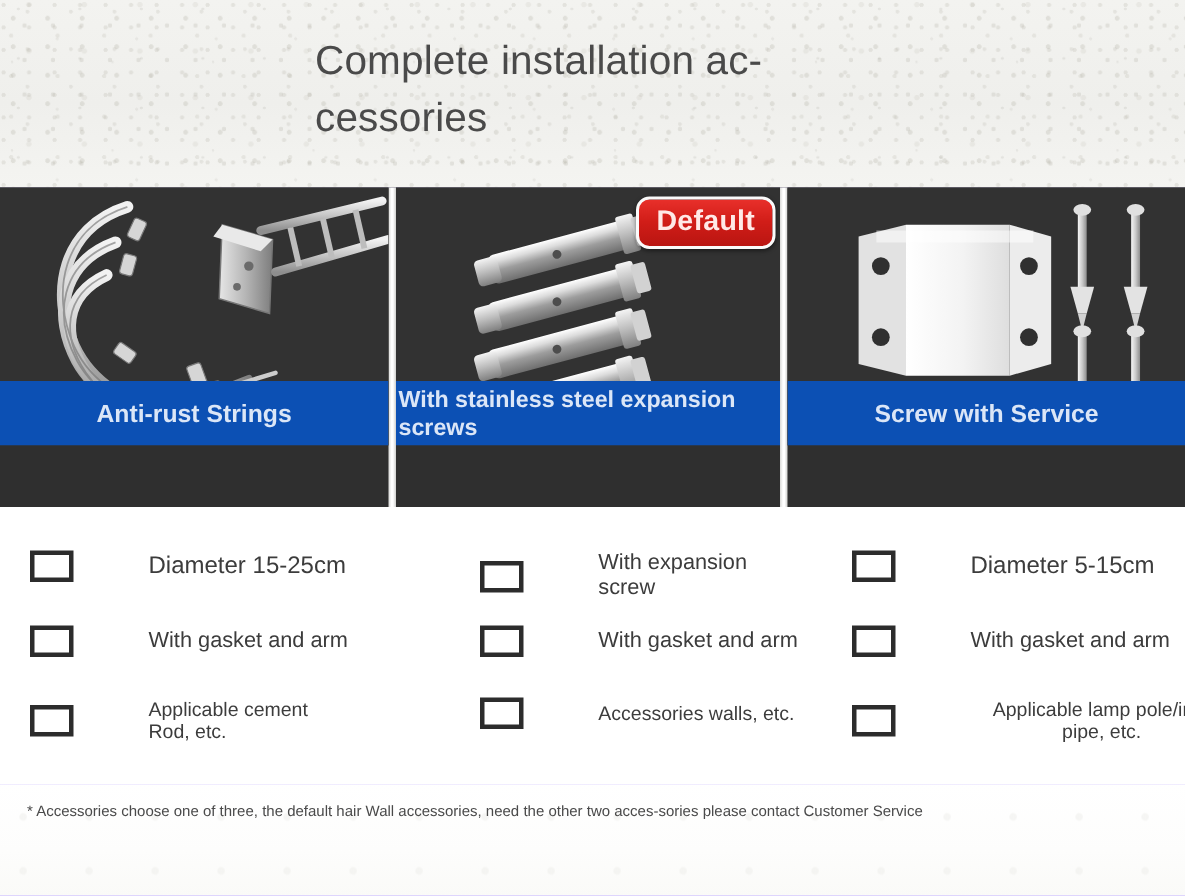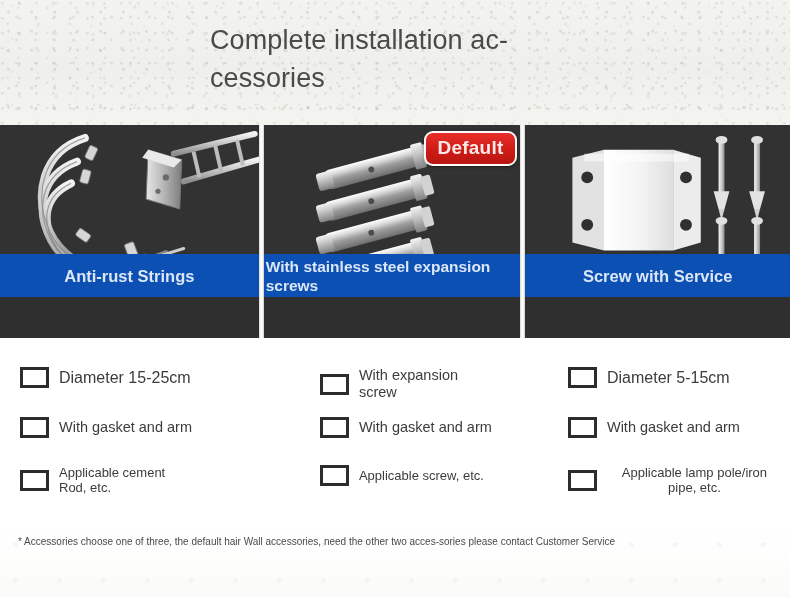--- a/index.html
+++ b/index.html
@@ -146,20 +146,21 @@
     position: relative;
     height: 185px;
   }
   .opt-col.c1 { width: 283px; padding-left: 20px; }
   .opt-col.c2 { width: 255px; padding-left: 13px; }
   .opt-col.c3 { width: 232px; padding-left: 20px; }
   .opt-row {
     position: absolute;
     display: flex;
     align-items: center;
+    gap: 40px;
   }
   .opt-row.r1 { top: 29px; }
   .opt-row.r2 { top: 79px; }
   .opt-row.r3 { top: 127px; }
   .c1 .opt-row { left: 20px; }
   .c2 .opt-row { left: 13px; padding-left: 16px; }
   .c3 .opt-row { left: 20px; text-align: center; }
 
   .checkbox {
     width: 29px;
@@ -413,21 +414,21 @@
       <div class="opt-row r1">
         <span class="checkbox"></span>
         <span class="opt-label wrap2">With expansion screw</span>
       </div>
       <div class="opt-row r2">
         <span class="checkbox"></span>
         <span class="opt-label">With gasket and arm</span>
       </div>
       <div class="opt-row r3">
         <span class="checkbox"></span>
-        <span class="opt-label small">Applicable screw, etc.</span>
+        <span class="opt-label small">Accessories walls, etc.</span>
       </div>
     </div>
 
     <div class="opt-col c3">
       <div class="opt-row r1">
         <span class="checkbox"></span>
         <span class="opt-label big">Diameter 5-15cm</span>
       </div>
       <div class="opt-row r2">
         <span class="checkbox"></span>

